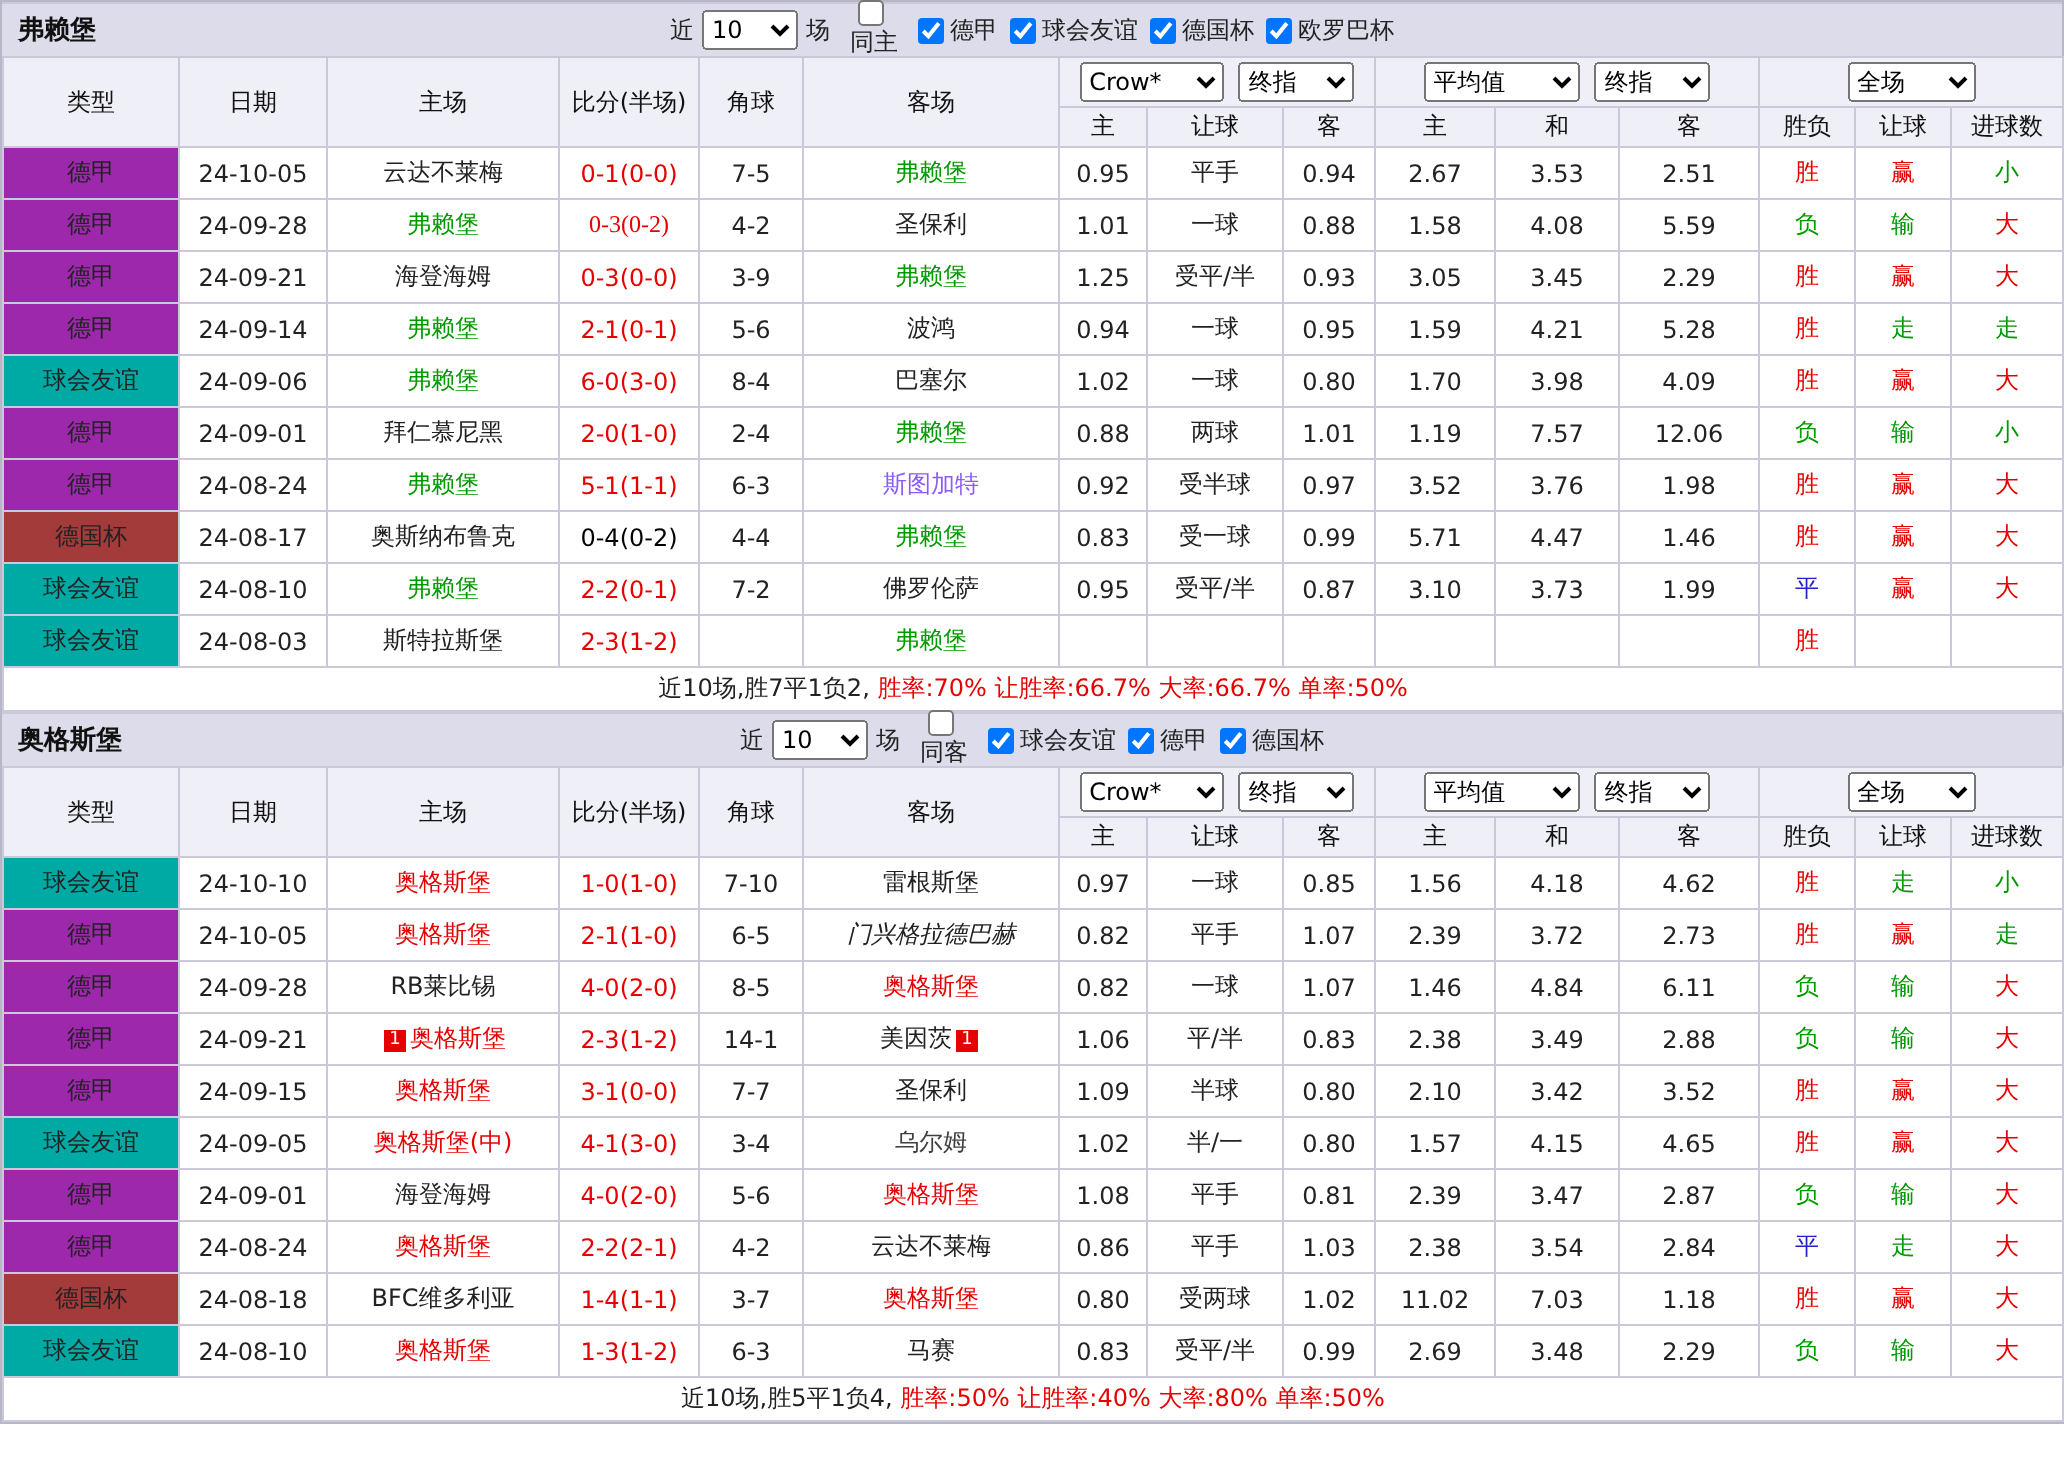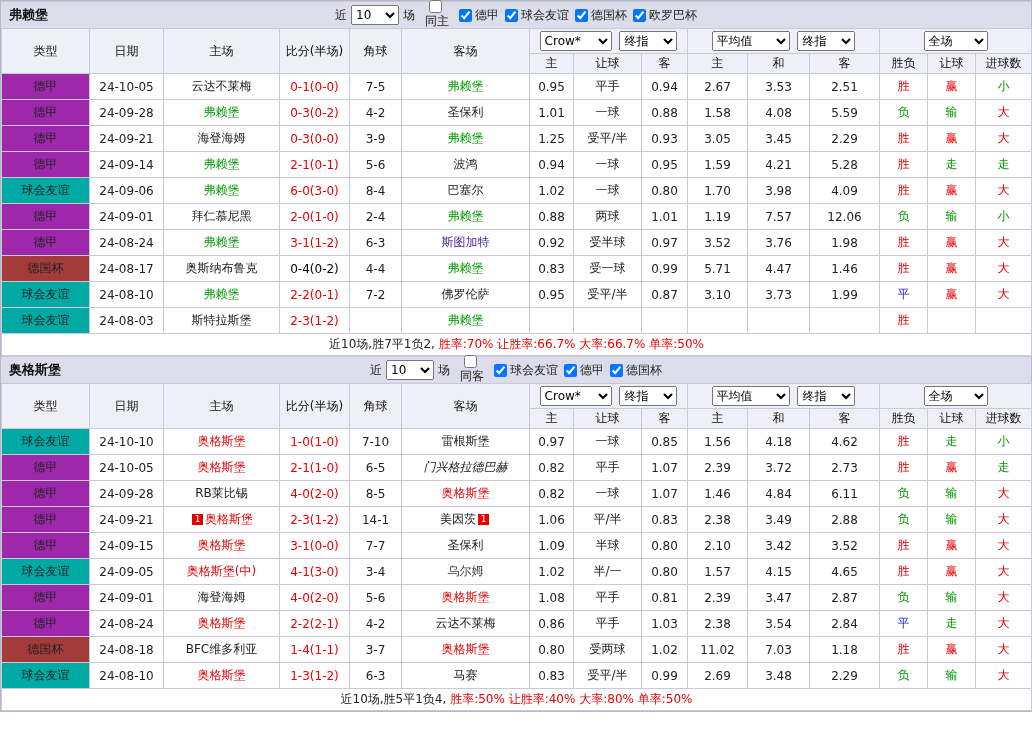--- a/index.html
+++ b/index.html
@@ -131,21 +131,21 @@
             <td>3.53</td>
             <td>2.51</td>
             <td style="color: rgb(230, 0, 0);">胜</td>
             <td style="color: rgb(230, 0, 0);">赢</td>
             <td style="color: rgb(0, 153, 0);">小</td>
           </tr>
           <tr>
             <td class="type-cell" style="background: rgb(157, 40, 172);">德甲</td>
             <td>24-09-28</td>
             <td><span style="color: rgb(0, 153, 0);">弗赖堡</span></td>
-            <td style="color: rgb(230, 0, 0);">0-3(0-2)</td>
+            <td style="color: rgb(230, 0, 0); font-family: Liberation Serif, serif;">0-3(0-2)</td>
             <td>4-2</td>
             <td><span style="color: rgb(34, 34, 34);">圣保利</span></td>
             <td>1.01</td>
             <td>一球</td>
             <td>0.88</td>
             <td>1.58</td>
             <td>4.08</td>
             <td>5.59</td>
             <td style="color: rgb(0, 153, 0);">负</td>
             <td style="color: rgb(0, 153, 0);">输</td>
@@ -216,23 +216,23 @@
             <td>7.57</td>
             <td>12.06</td>
             <td style="color: rgb(0, 153, 0);">负</td>
             <td style="color: rgb(0, 153, 0);">输</td>
             <td style="color: rgb(0, 153, 0);">小</td>
           </tr>
           <tr>
             <td class="type-cell" style="background: rgb(157, 40, 172);">德甲</td>
             <td>24-08-24</td>
             <td><span style="color: rgb(0, 153, 0);">弗赖堡</span></td>
-            <td style="color: rgb(230, 0, 0);">3-1(1-2)</td>
+            <td style="color: rgb(230, 0, 0);">5-1(1-1)</td>
             <td>6-3</td>
-            <td><span style="color: #4c1d95;">斯图加特</span></td>
+            <td><span style="color: #8b5cf6;">斯图加特</span></td>
             <td>0.92</td>
             <td>受半球</td>
             <td>0.97</td>
             <td>3.52</td>
             <td>3.76</td>
             <td>1.98</td>
             <td style="color: rgb(230, 0, 0);">胜</td>
             <td style="color: rgb(230, 0, 0);">赢</td>
             <td style="color: rgb(230, 0, 0);">大</td>
           </tr>

